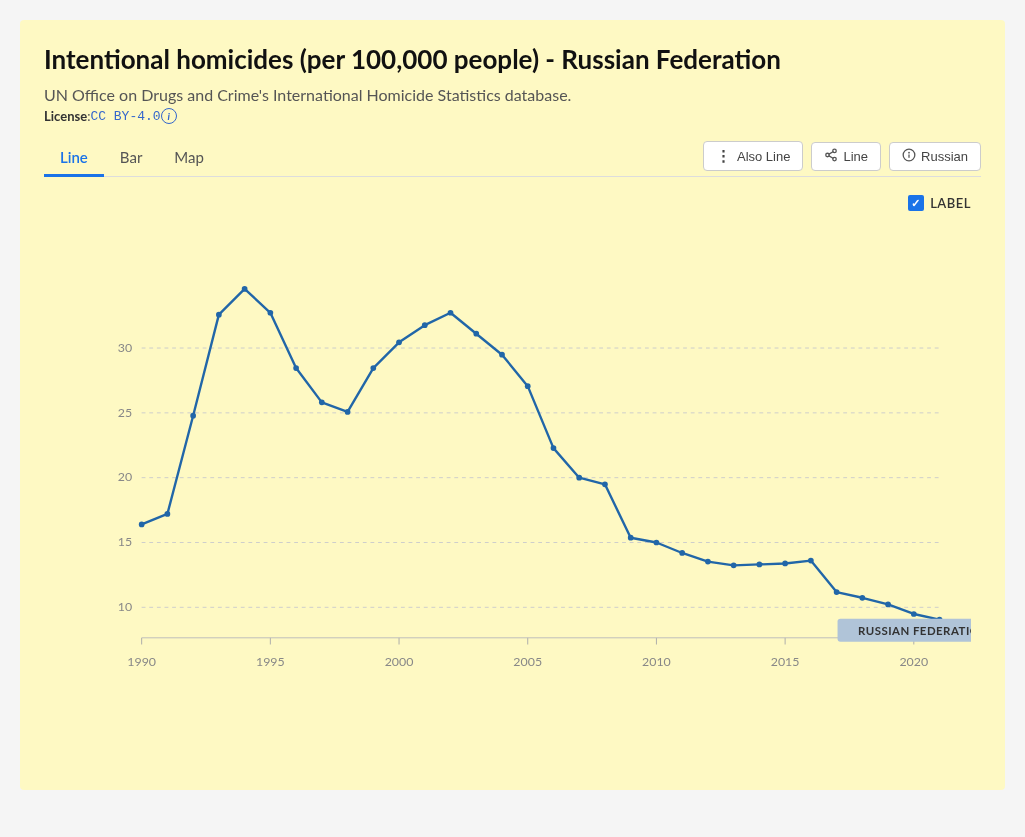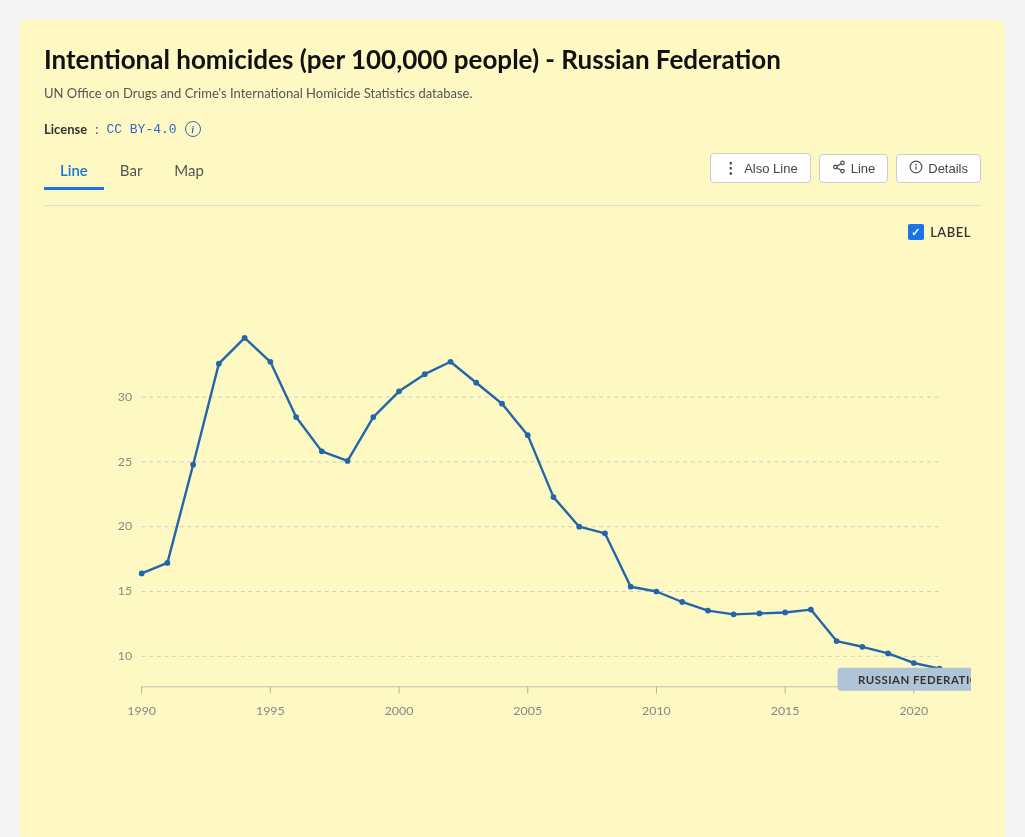--- a/index.html
+++ b/index.html
@@ -16,54 +16,54 @@
       border-radius: 4px;
     }
     .title {
       font-size: 26px;
       font-weight: 700;
       color: #111;
       margin-bottom: 10px;
       line-height: 1.2;
     }
     .subtitle {
-      font-size: 13px;
+      font-size: 16px;
       color: #555;
-      margin-bottom: 20px;
+      margin-bottom: 4px;
     }
     .license-row {
       font-size: 13px;
       color: #555;
       margin-bottom: 16px;
       display: flex;
       align-items: center;
-      gap: 8px;
+      gap: 0;
     }
     .license-row strong { color: #333; }
     .license-link { color: #3366cc; text-decoration: none; font-family: Liberation Mono, monospace; }
     .info-icon {
       display: inline-flex;
       align-items: center;
       justify-content: center;
       width: 16px;
       height: 16px;
       border-radius: 50%;
       border: 1.5px solid #3366cc;
       color: #3366cc;
       font-size: 10px;
       font-style: italic;
       font-weight: bold;
       cursor: pointer;
     }
     .chart-toolbar {
       display: flex;
-      align-items: flex-start;
+      align-items: center;
       border-bottom: 1px solid #ddd;
       margin-bottom: 0;
-      padding-bottom: 16px;
+      padding-bottom: 0;
       position: relative;
     }
     .tabs {
       display: flex;
       align-items: center;
       gap: 0;
     }
     .tab {
       padding: 8px 16px;
       font-size: 15px;
@@ -100,21 +100,21 @@
     .chart-area {
       position: relative;
       margin-top: 8px;
       padding: 10px 10px 40px 50px;
     }
     .label-checkbox-row {
       display: flex;
       justify-content: flex-end;
       align-items: center;
       gap: 6px;
-      margin-bottom: 20px;
+      margin-bottom: 0;
       font-size: 13px;
       color: #333;
       font-weight: 600;
       letter-spacing: 0.5px;
     }
     .checkbox-blue {
       width: 16px;
       height: 16px;
       background: #1a73e8;
       border-radius: 2px;
@@ -170,21 +170,21 @@
         <span>Line</span>
       </button>
       <button class="toolbar-btn">
         <span>
           <svg width="14" height="14" viewBox="0 0 24 24" fill="none" stroke="#555" stroke-width="2.2" stroke-linecap="round">
             <circle cx="12" cy="12" r="10"></circle>
             <line x1="12" y1="8" x2="12" y2="8" stroke-width="3"></line>
             <line x1="12" y1="12" x2="12" y2="16"></line>
           </svg>
         </span>
-        <span>Details</span>
+        <span>Russian</span>
       </button>
     </div>
   </div>
 
   <div class="chart-area">
     <div class="label-checkbox-row">
       <span class="checkbox-blue"></span>
       <span>LABEL</span>
     </div>
     <svg class="svg-chart" viewBox="0 0 920 480" preserveAspectRatio="xMidYMid meet">

